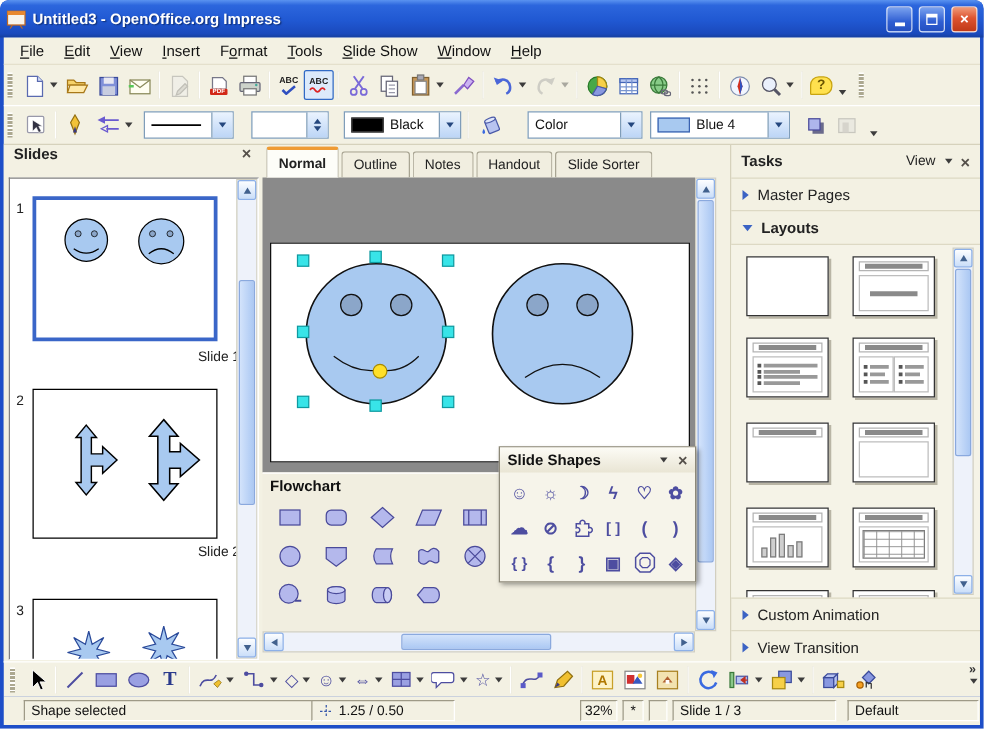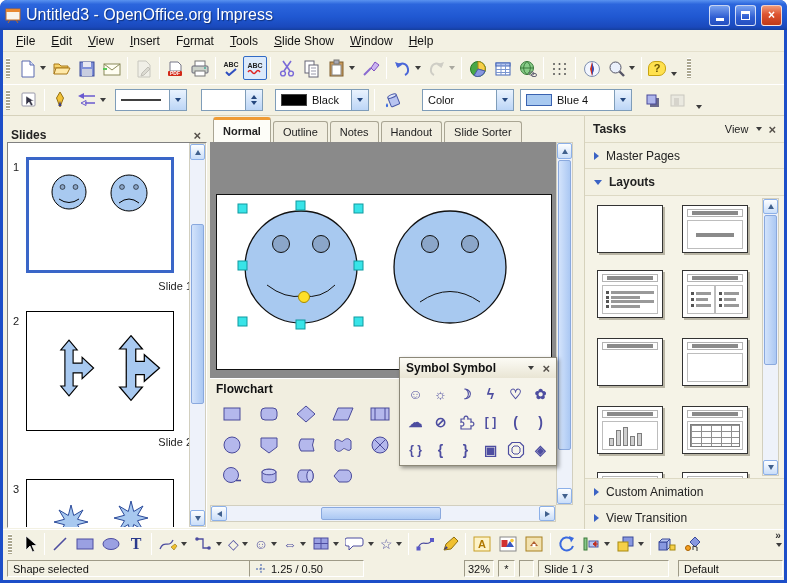--- a/index.html
+++ b/index.html
@@ -2,21 +2,21 @@
 <html><head>
 <meta charset="utf-8">
 <style>
   *{margin:0;padding:0;box-sizing:border-box}
   html,body{width:787px;height:583px;overflow:hidden;font-family:"Liberation Sans",sans-serif;font-size:12px}
   .win{position:relative;width:787px;height:583px;background:#1d4ec8;border-radius:7px 7px 0 0;overflow:hidden}
   
   .titlebar{position:absolute;top:0;left:0;right:0;height:30px;border-radius:7px 7px 0 0;
     background:linear-gradient(180deg,#5a93f0 0%,#2c66dd 14%,#2058d2 55%,#1a49bc 90%,#153f9e 100%);
     display:flex;align-items:center;padding:0 5px;gap:5px}
-  .title-text{flex:1;color:#fff;font-weight:normal;font-size:16px;text-shadow:1px 1px 1px #0f2f78;white-space:nowrap}
+  .title-text{flex:1;color:#fff;font-weight:bold;font-size:12px;text-shadow:1px 1px 1px #0f2f78;white-space:nowrap}
   .cap-btn{width:21px;height:21px;border-radius:3px;border:1px solid rgba(255,255,255,.75);display:flex;align-items:center;justify-content:center;color:#fff;font-weight:bold;font-size:12px;line-height:1}
   .cap-min,.cap-max{background:linear-gradient(180deg,#7aa2ef,#2f5ed2 60%,#244fc0)}
   .cap-close{background:linear-gradient(180deg,#f09a78,#dd5330 45%,#c03a18)}
   .glyph-min{width:8px;height:3px;background:#fff;margin-top:9px}
   .glyph-max{width:9px;height:9px;border:1px solid #fff;border-top:3px solid #fff}
   
   .menubar{position:absolute;top:30px;left:3px;right:3px;height:22px;background:#f3f1e3;display:flex;align-items:center;padding-left:5px;border-bottom:1px solid #e4e0cc}
   .menu-item{padding:3px 8px;color:#111;white-space:nowrap}
   
   .tbar{position:absolute;left:3px;right:3px;background:#f3f1e3;display:flex;align-items:center}
@@ -37,21 +37,21 @@
   .combo .arrowbox{margin-left:auto;width:17px;align-self:stretch;background:linear-gradient(180deg,#eaf3fe,#bcd5f6);border-left:1px solid #7f9db9;display:flex;align-items:center;justify-content:center}
   .combo .cddt{width:0;height:0;border-left:3.5px solid transparent;border-right:3.5px solid transparent;border-top:4px solid #24477e}
   .spinbox{margin-left:auto;width:17px;align-self:stretch;background:linear-gradient(180deg,#eaf3fe,#bcd5f6);border-left:1px solid #7f9db9;display:flex;flex-direction:column;align-items:center;justify-content:center;gap:2px}
   .tri-u{width:0;height:0;border-left:3px solid transparent;border-right:3px solid transparent;border-bottom:4px solid #24477e}
   .tri-dn{width:0;height:0;border-left:3px solid transparent;border-right:3px solid transparent;border-top:4px solid #24477e}
   .swatch{width:26px;height:12px;border:1px solid #444}
   
   .main{position:absolute;top:116px;left:3px;right:3px;bottom:53px;background:#f3f1e3}
   
   .slides-panel{position:absolute;left:0;top:0;width:206px;height:100%;background:#f3f1e3}
-  .panel-h{height:26px;display:flex;align-items:flex-end;padding:0 8px;font-weight:bold;color:#222}
+  .panel-h{height:26px;display:flex;align-items:flex-start;padding:0 8px;font-weight:bold;color:#222}
   .panel-close{margin-left:auto;font-size:13px;font-weight:bold;color:#55504a;line-height:1}
   .slides-content{position:absolute;left:4px;right:2px;top:26px;bottom:2px;background:#fff;border:1px solid #808080;border-right-color:#fff;border-bottom-color:#fff;overflow:hidden}
   .sthumb{position:absolute;left:18px;width:148px;background:#fff;border:1px solid #000}
   .sthumb.selected{border:3px solid #3a66c8}
   .snum{position:absolute;left:5px;font-size:11px;color:#222}
   .slabel{position:absolute;right:14px;font-size:11px;color:#222}
   
   .sb{position:absolute;background:#eef2fa;border:1px solid #d2cfbf}
   .sb-btn{position:absolute;background:linear-gradient(180deg,#fdfeff,#cadef9);border:1px solid #8cb0e8;border-radius:2px;display:flex;align-items:center;justify-content:center}
   .sb-thumb{position:absolute;background:linear-gradient(90deg,#d3e3fb,#abc8f3);border:1px solid #8aa9de;border-radius:2px}
@@ -647,21 +647,21 @@
           </div>
         <div class="sb-thumb h" style="left:110px;width:120px;top:1px;bottom:1px"></div>
         <div class="sb-btn" style="top:0;bottom:0;right:0;width:16px">
             <div class="tri-b right"></div>
           </div>
       </div>
     </div>
 
     <div class="sympal">
       <div class="sympal-h">
-        <span>Symbol Symbol</span>
+        <span>Slide Shapes</span>
         <div class="ddt" style="margin-left:auto"></div>
         <span class="panel-close" style="margin-left:0">×</span>
       </div>
       <div class="sym-grid">
         <span class="sym-ic">☺</span>
         <span class="sym-ic">☼</span>
         <span class="sym-ic">☽</span>
         <span class="sym-ic">ϟ</span>
         <span class="sym-ic">♡</span>
         <span class="sym-ic">✿</span>
@@ -982,21 +982,21 @@
           <path d="M10,15 v-4 l4,1 v4" fill="none" stroke="#333"></path>
         </svg>
       </div>
     <div class="more-col">
         <span>»</span>
         <div class="ddt"></div>
       </div>
   </div>
 
   <div class="statusbar">
-    <div class="sfield" style="left:4px;width:256px">
+    <div class="sfield" style="left:16px;width:256px">
         <span>Shape selected</span>
       </div>
     <div class="sfield" style="left:246px;width:115px">
       <svg width="12" height="12">
           <path d="M6,1 v10 M1,6 h10" stroke="#3355aa" stroke-dasharray="2 1.4"></path>
         </svg>
       <span>1.25 / 0.50</span>
     </div>
     <div class="sfield" style="left:461px;width:30px;justify-content:center">
         <span>32%</span>

